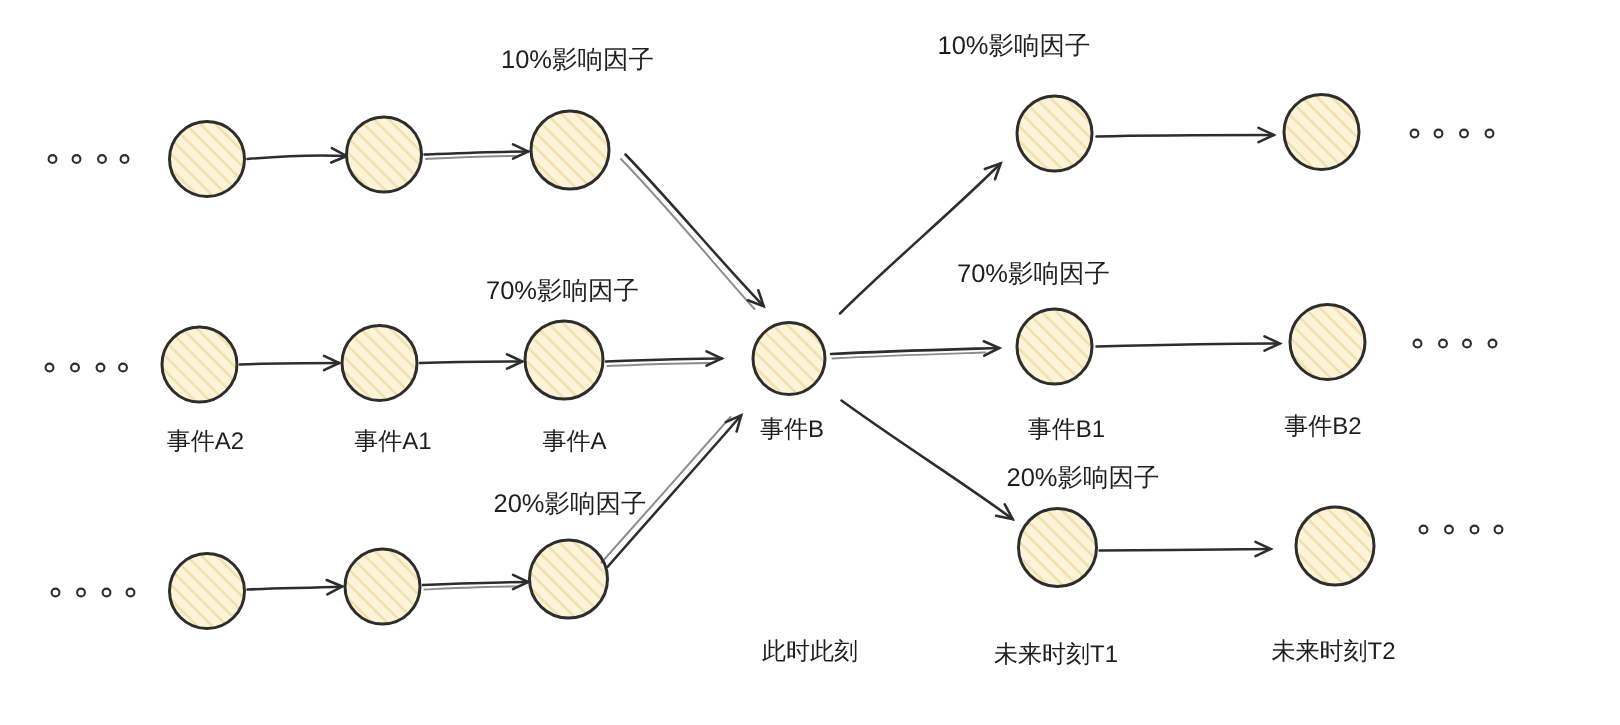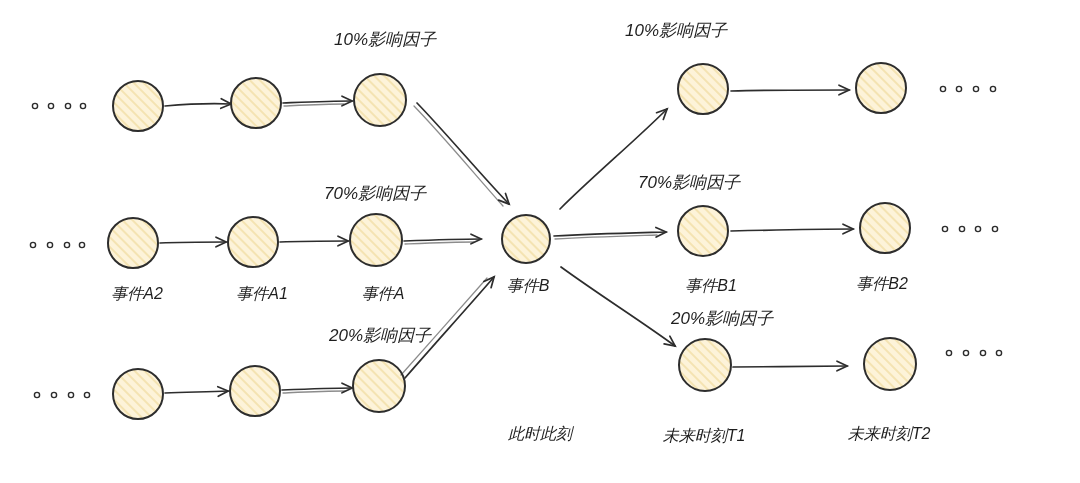--- a/index.html
+++ b/index.html
@@ -4,21 +4,21 @@
 <style>
   :root{
     --c-background:#ffffff;
     --c-stroke:#2d2d2d;
     --c-node_fill:#fdf3d9;
     --c-node_hatch:#f2dfa8;
     --c-text:#1e1e1e;
   }
   html,body{margin:0;padding:0;background:var(--c-background);}
   .stage{position:relative;width:1080px;height:483px;background:var(--c-background);overflow:hidden;
-         font-family:"Liberation Sans","DejaVu Sans",sans-serif;font-style:italic;}
+         font-family:"Liberation Sans","DejaVu Sans",sans-serif;}
   svg{display:block;}
   .node{fill:url(#hatch);stroke:var(--c-stroke);stroke-width:2;}
   .arrow{fill:none;stroke:var(--c-stroke);stroke-width:1.7;stroke-linecap:round;}
   .sketch{fill:none;stroke:var(--c-stroke);stroke-width:1.3;stroke-linecap:round;opacity:.55;}
   .dot{fill:var(--c-background);stroke:var(--c-stroke);stroke-width:1.4;}
   .lbl{fill:var(--c-text);font-size:17px;font-weight:500;text-anchor:middle;}
   .lbl-ev{fill:var(--c-text);font-size:16px;font-weight:500;text-anchor:middle;}
   .lbl-tm{fill:var(--c-text);font-size:16px;font-weight:500;text-anchor:middle;}
 </style>
 </head>

